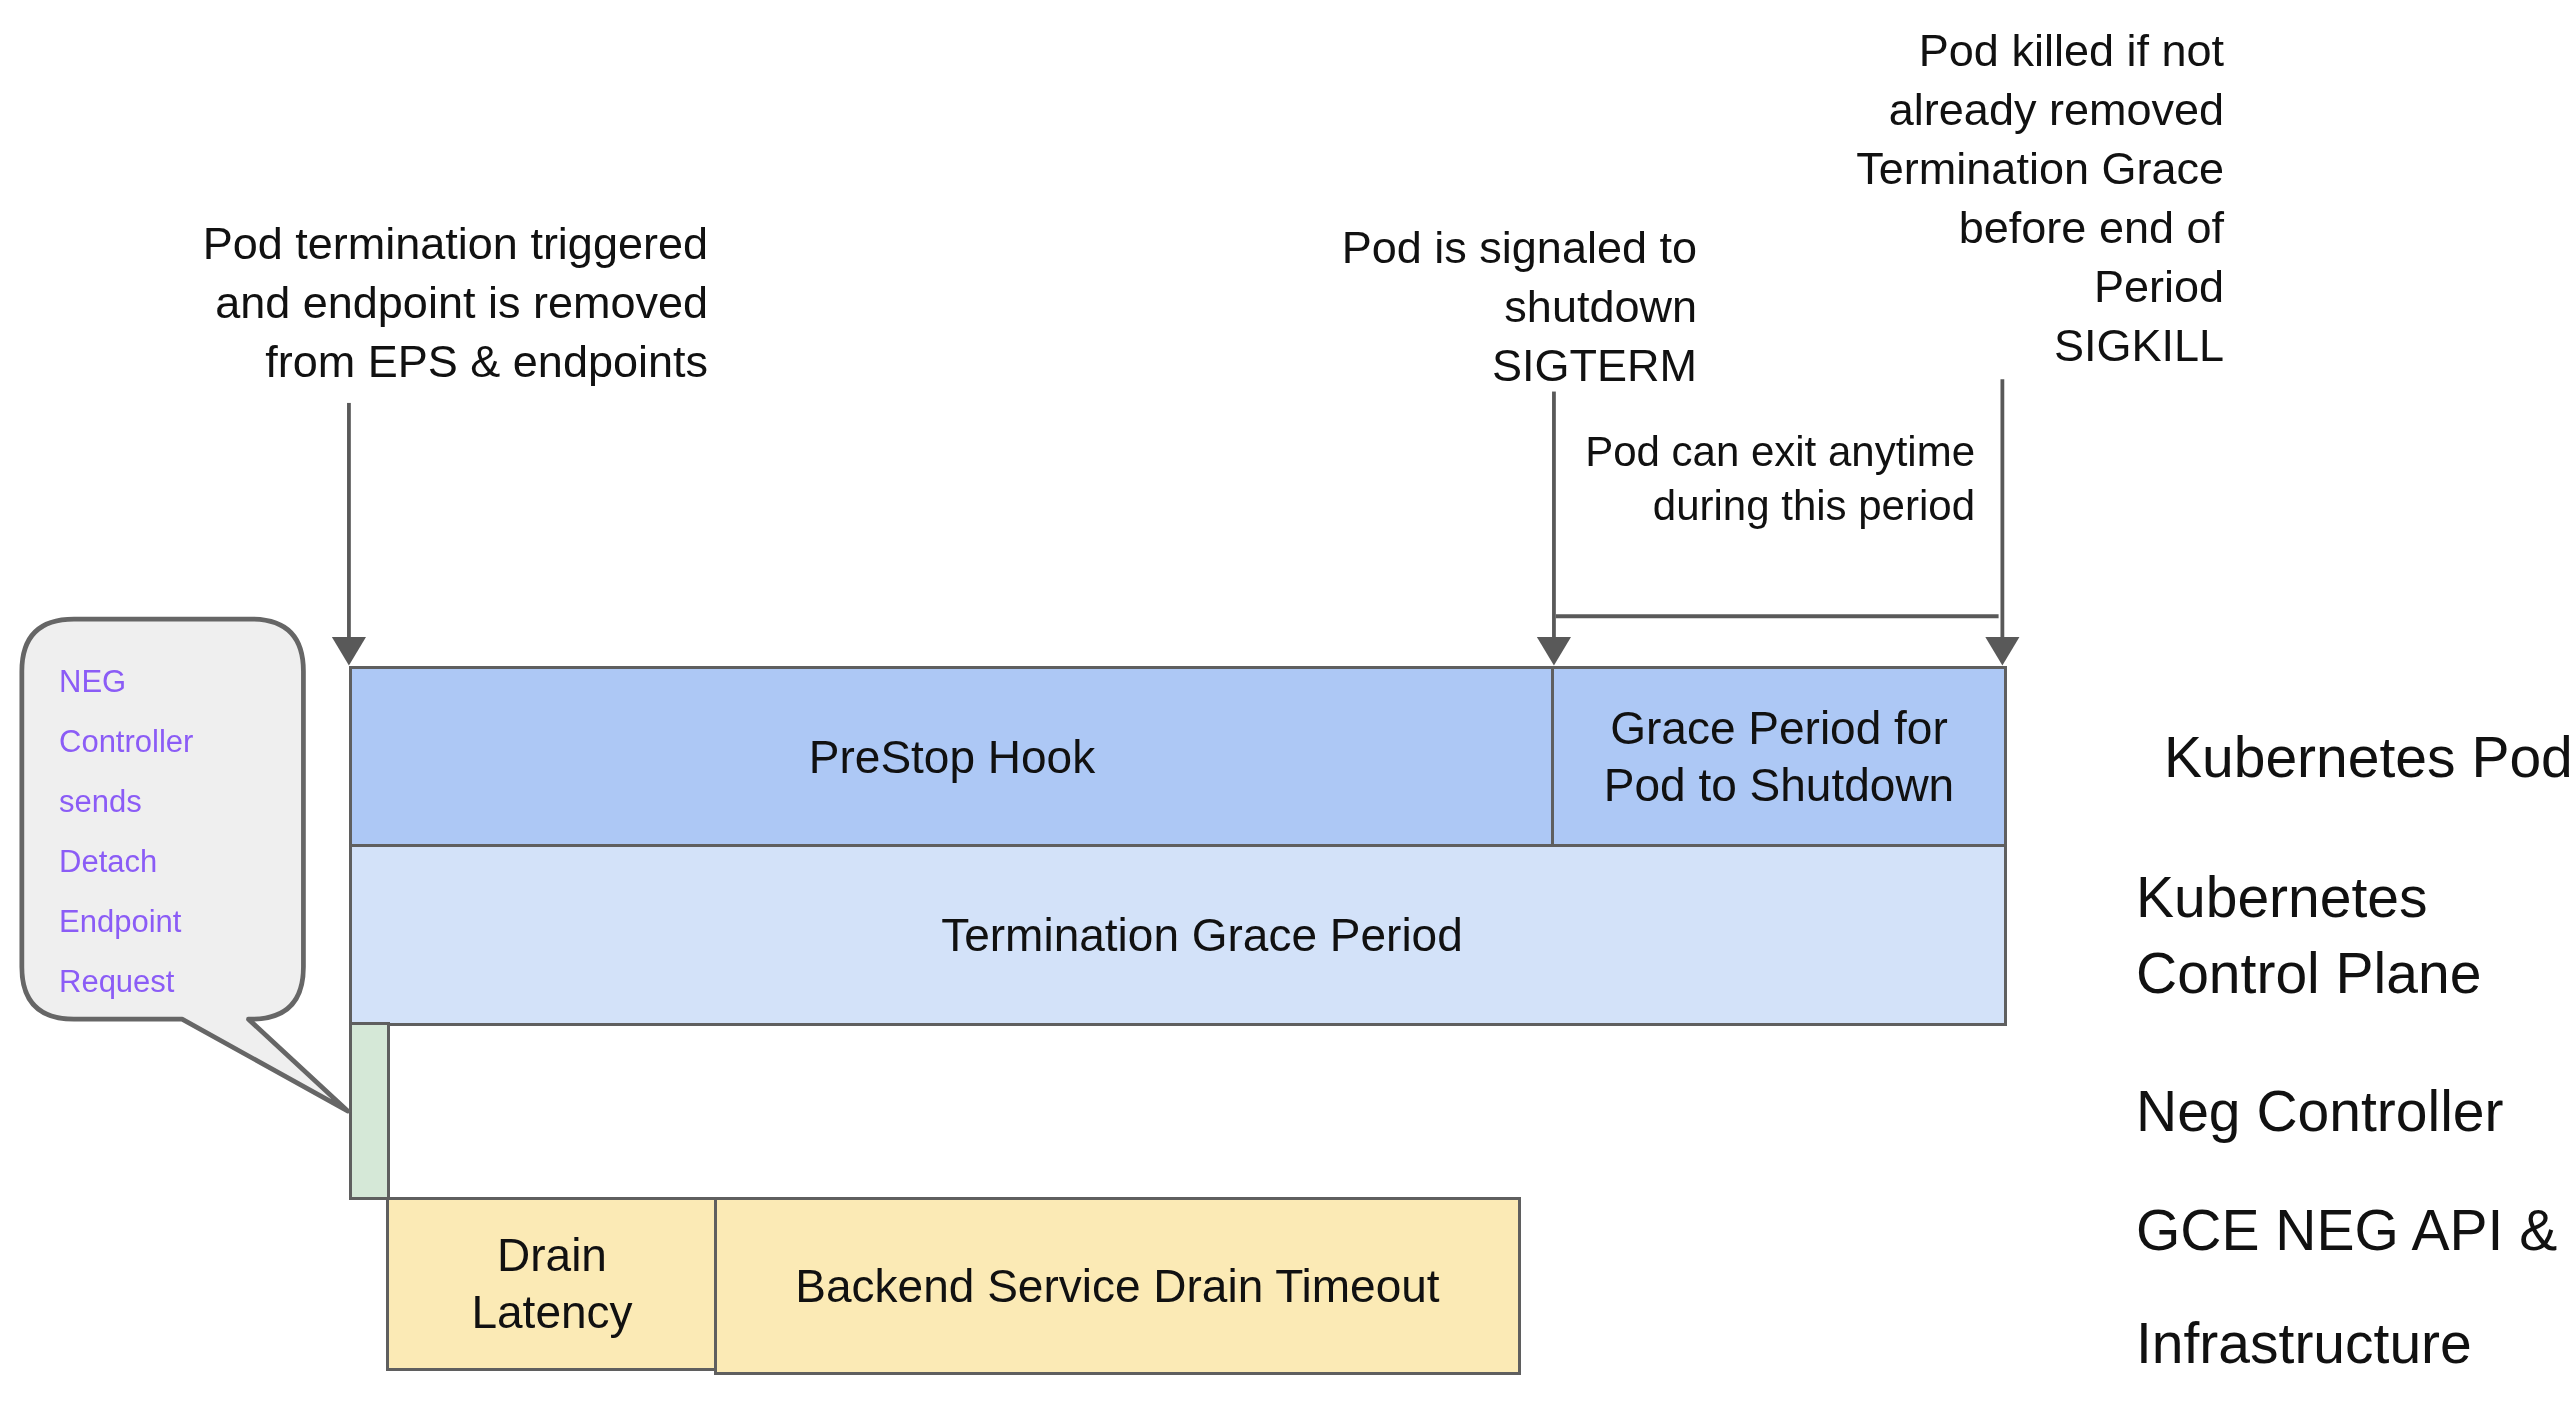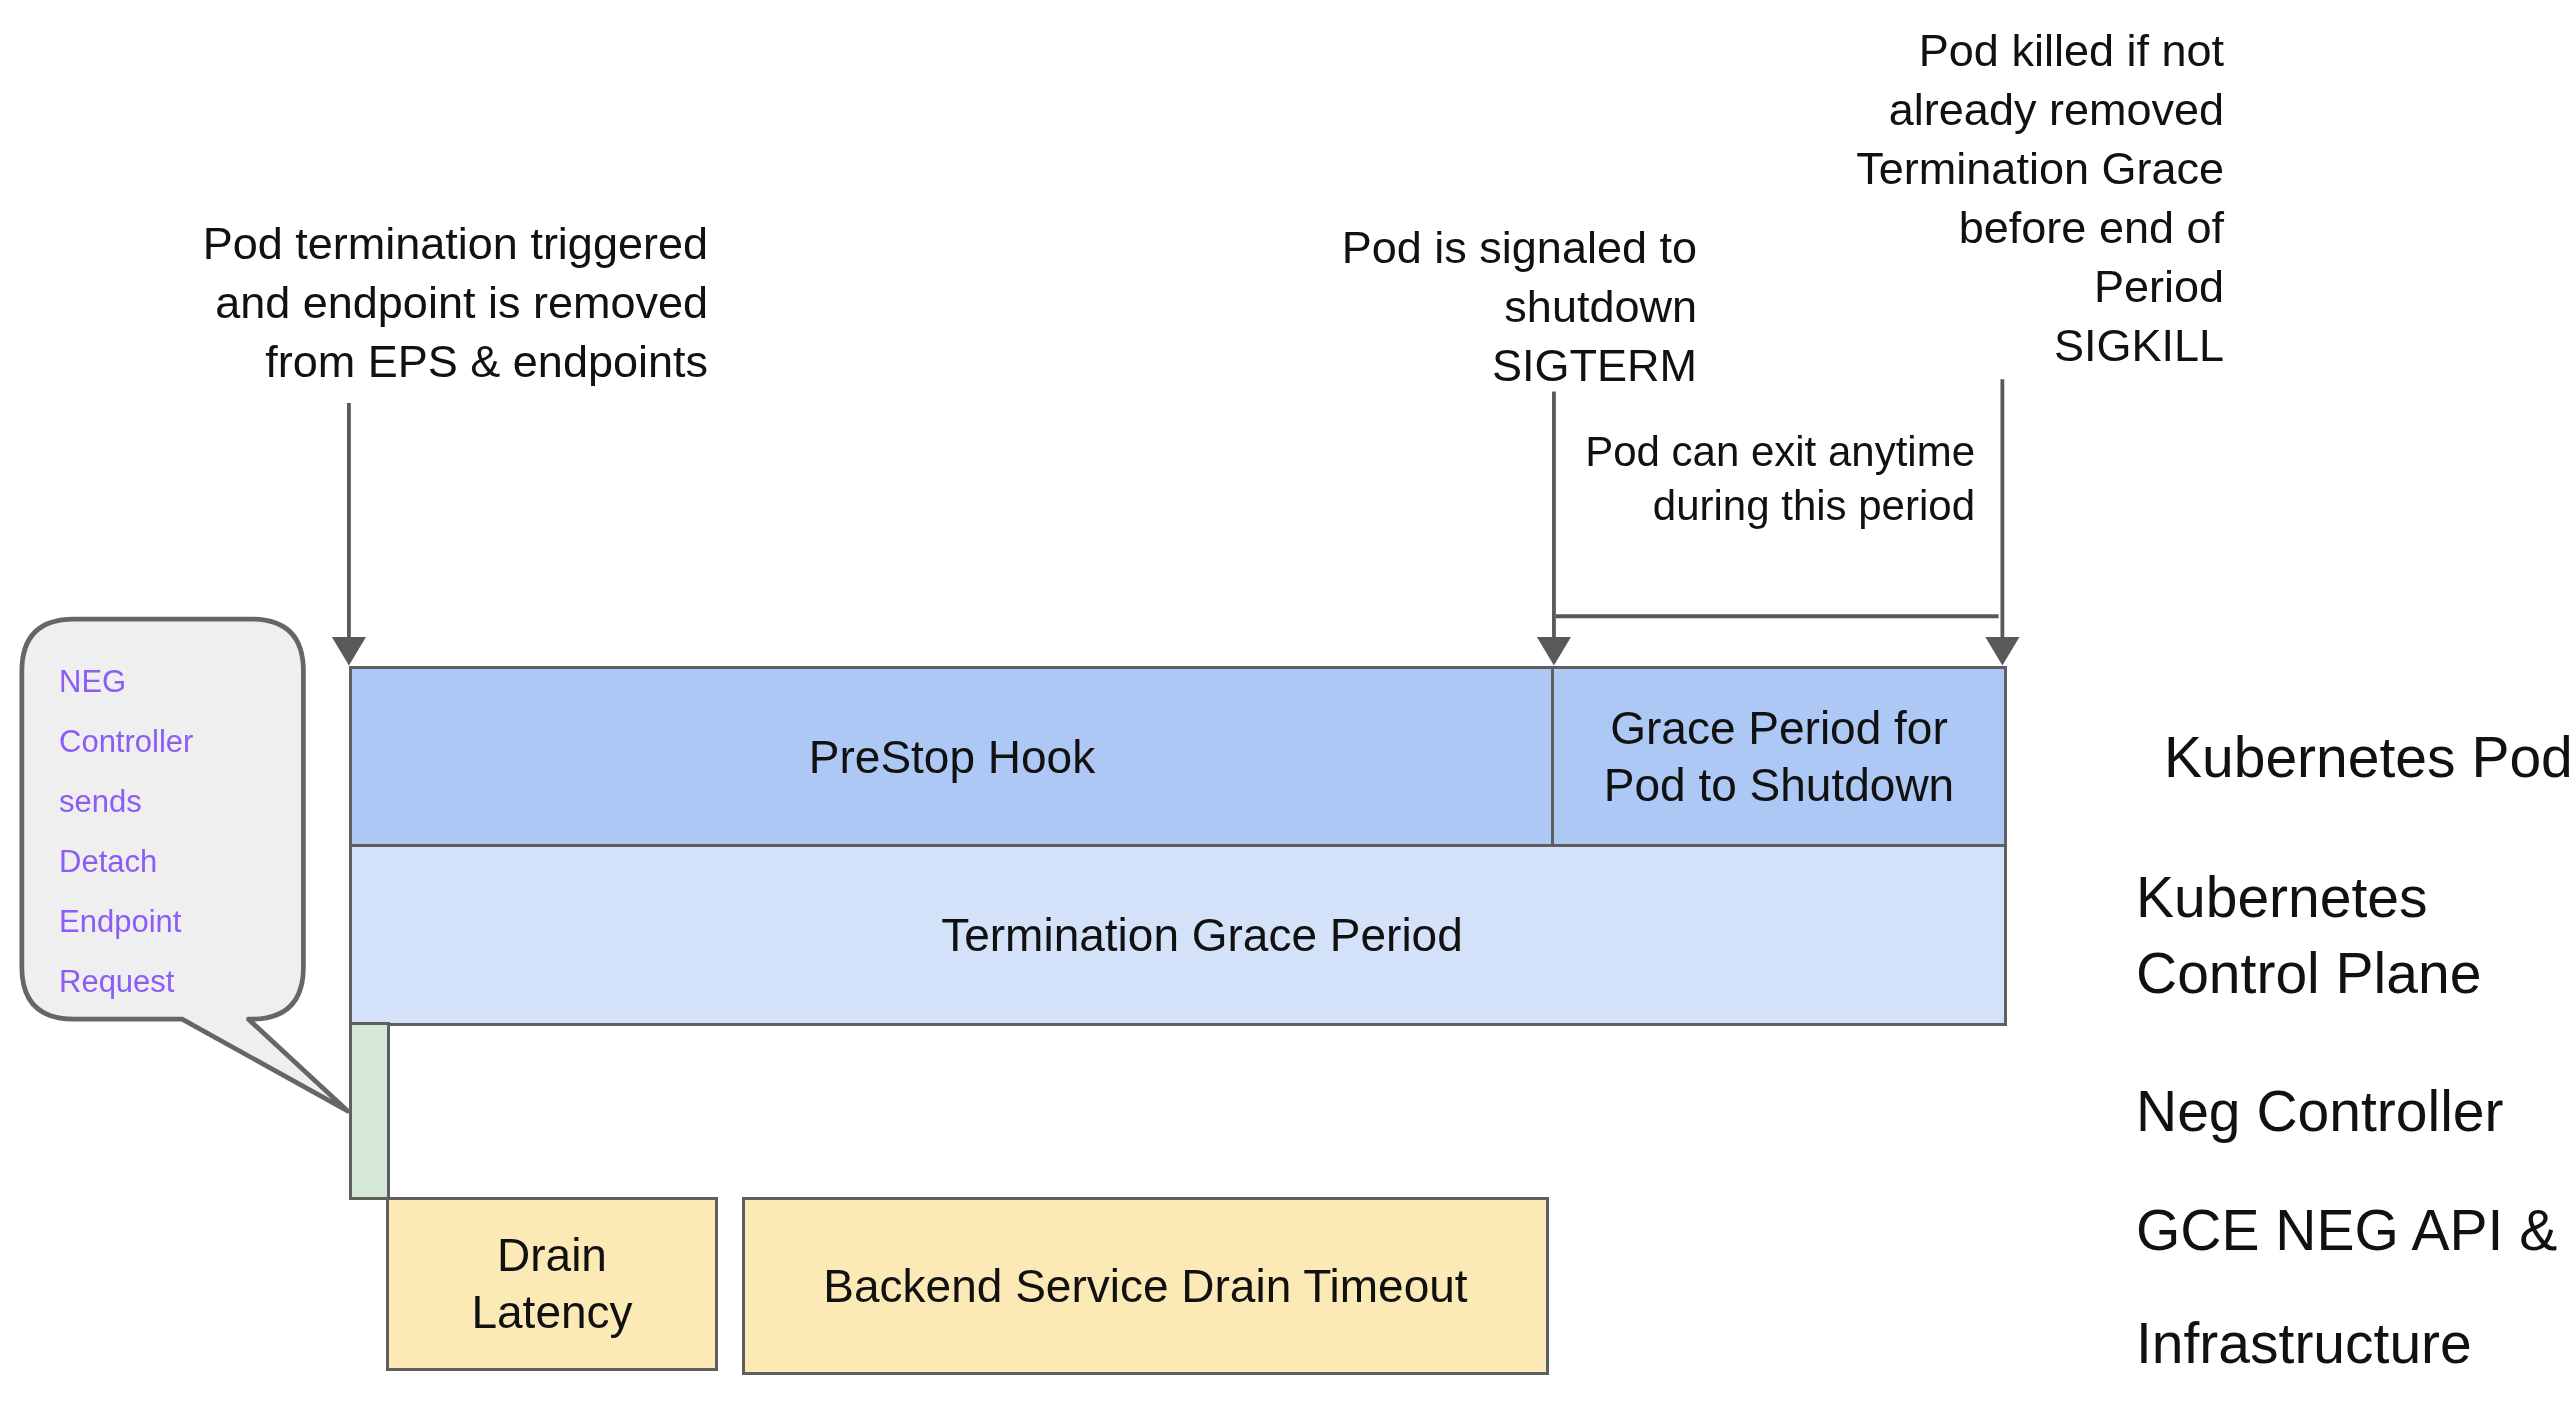--- a/index.html
+++ b/index.html
@@ -93,21 +93,21 @@
 
   <div class="bar green" style="left:349px;top:1022px;width:41px;height:178px;"></div>
 
   <div class="bar yellow" style="left:386px;top:1197px;width:332px;height:174px;">
     <div>
       <span>Drain</span>
       <span>Latency</span>
     </div>
   </div>
 
-  <div class="bar yellow" style="left:742px;top:1197px;width:807px;height:178px;">
+  <div class="bar yellow" style="left:714px;top:1197px;width:807px;height:178px;">
     <span>Backend Service Drain Timeout</span>
   </div>
 
   <svg class="overlay" width="2576" height="1406" viewBox="0 0 2717 1483">
 
     <line x1="368" y1="425" x2="368" y2="674" stroke="#595959" stroke-width="4"></line>
     <polygon points="350,672 386,672 368,702" fill="#595959"></polygon>
 
     <line x1="1639" y1="413" x2="1639" y2="674" stroke="#595959" stroke-width="4"></line>
     <polygon points="1621,672 1657,672 1639,702" fill="#595959"></polygon>

